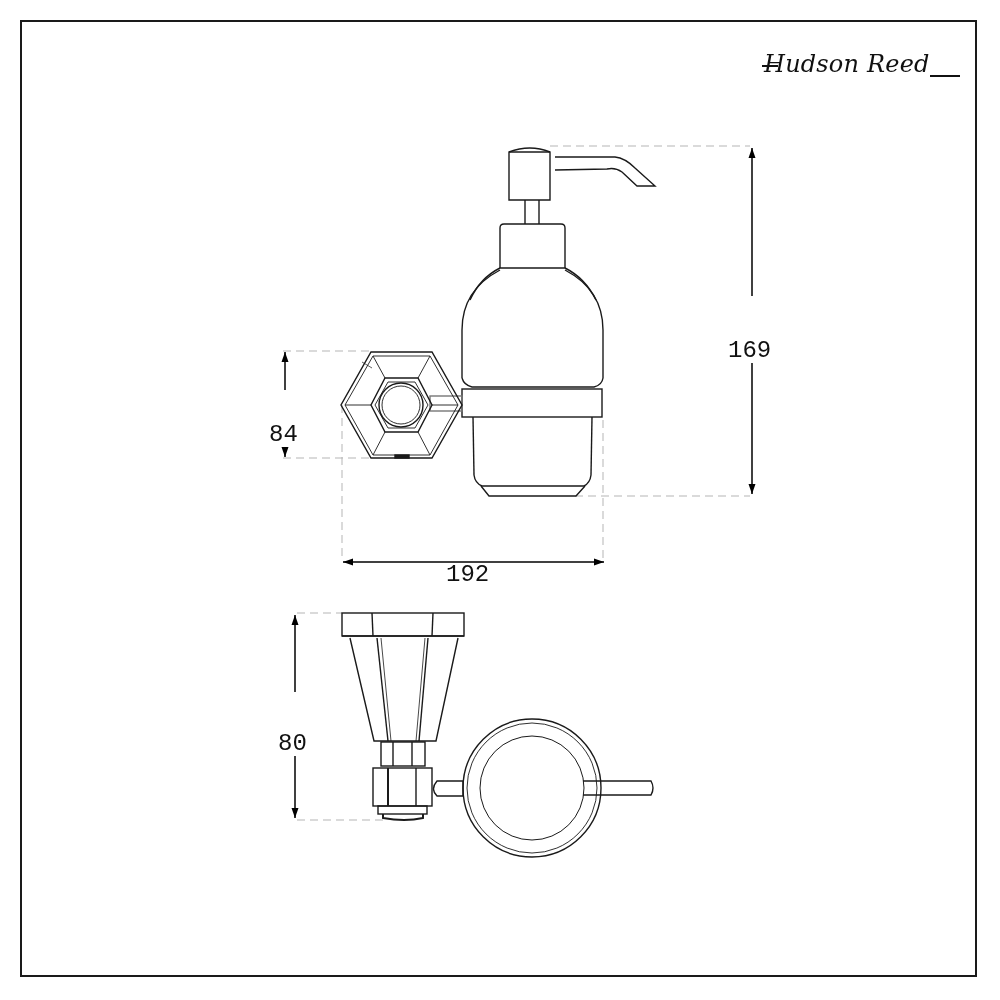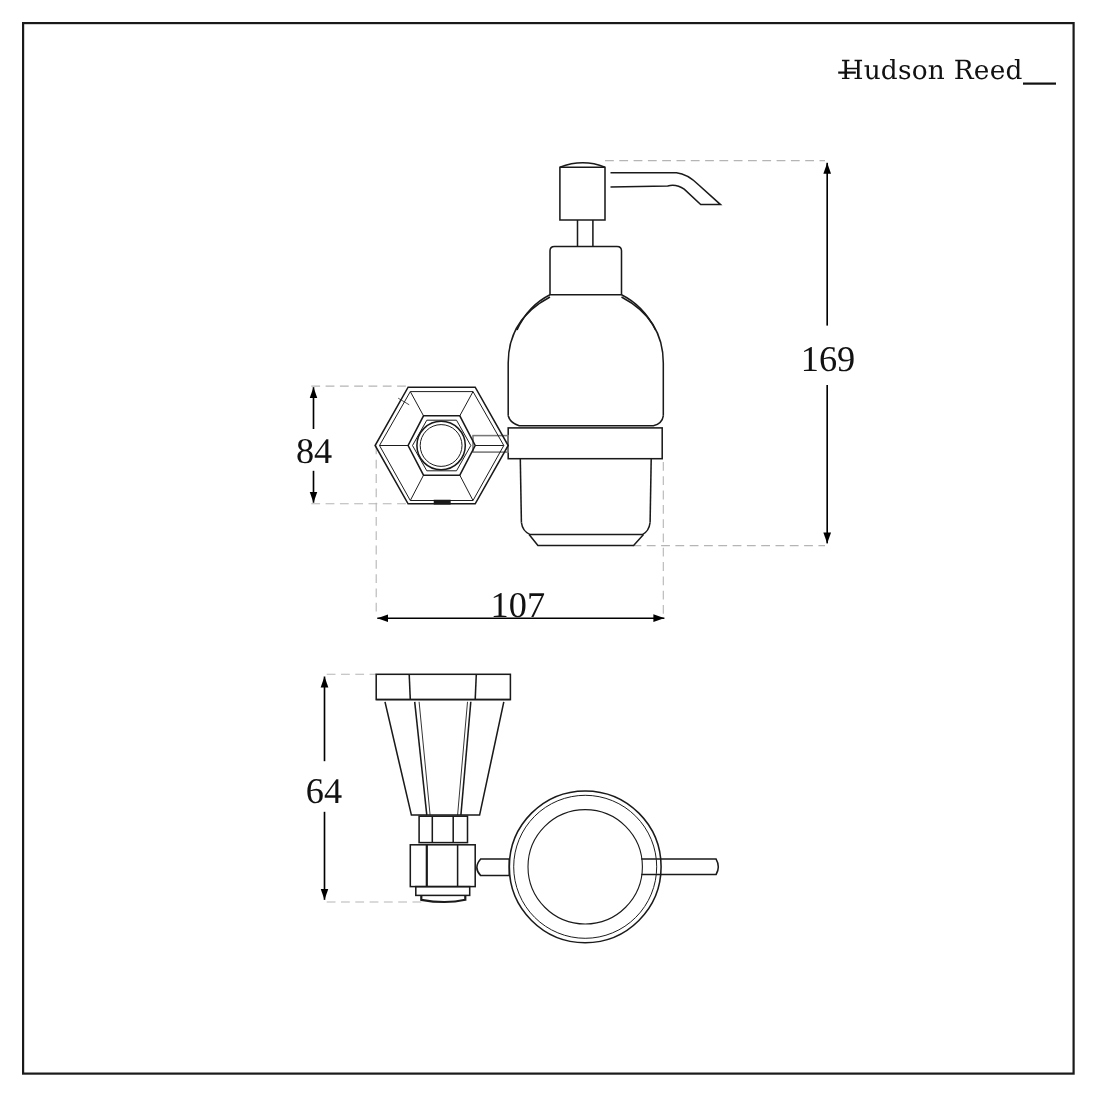--- a/index.html
+++ b/index.html
@@ -1,25 +1,25 @@
 <!DOCTYPE html>
 <html><head>
 <meta charset="utf-8">
 <style>
   html, body { margin: 0; padding: 0; background: #ffffff; }
   body { width: 1000px; height: 1000px; position: relative; overflow: hidden;
          font-family: "DejaVu Sans", sans-serif; }
   .frame { position: absolute; left: 20px; top: 20px; width: 957px; height: 957px;
            border: 2px solid #1a1a1a; box-sizing: border-box; }
   .logo { position: absolute; left: 764px; top: 50px; font-family: "DejaVu Serif", serif;
-          font-size: 24px; color: #111; letter-spacing: 0.2px; }
+          font-size: 24px; color: #111; letter-spacing: 0.2px; font-style: italic; }
   .logo .bar-left { position: absolute; left: -2px; top: 15px; width: 16px; height: 2px; background: #111; }
   .logo .bar-right { position: absolute; right: -30px; top: 25px; width: 30px; height: 2px; background: #111; }
-  .dim { position: absolute; font-family: Liberation Serif, serif; font-size: 33px; color: #111;
-         background: #fff; line-height: 1; }
+  .dim { position: absolute; font-family: Liberation Mono, monospace; font-size: 24px; color: #111;
+         background: #fff; line-height: 1; margin-top: 28px; }
   svg.drawing { position: absolute; left: 0; top: 0; }
 </style>
 </head>
 <body>
 
 <div class="frame"></div>
 
 <div class="logo">
   <span class="bar-left"></span>
   <span>Hudson Reed</span>
@@ -139,14 +139,14 @@
 
     <g stroke="#000" stroke-width="1.5">
       <line x1="295" y1="615" x2="295" y2="692" marker-start="url(#arr)"></line>
       <line x1="295" y1="738" x2="295" y2="818" marker-end="url(#arr)"></line>
     </g>
   </g>
 </svg>
 
 <div class="dim" style="left:728px; top:311px;">169</div>
 <div class="dim" style="left:269px; top:395px;">84</div>
-<div class="dim" style="left:446px; top:535px; background:transparent;">107</div>
-<div class="dim" style="left:278px; top:704px;">64</div>
+<div class="dim" style="left:446px; top:535px; background:transparent;">192</div>
+<div class="dim" style="left:278px; top:704px;">80</div>
 
 </body></html>

